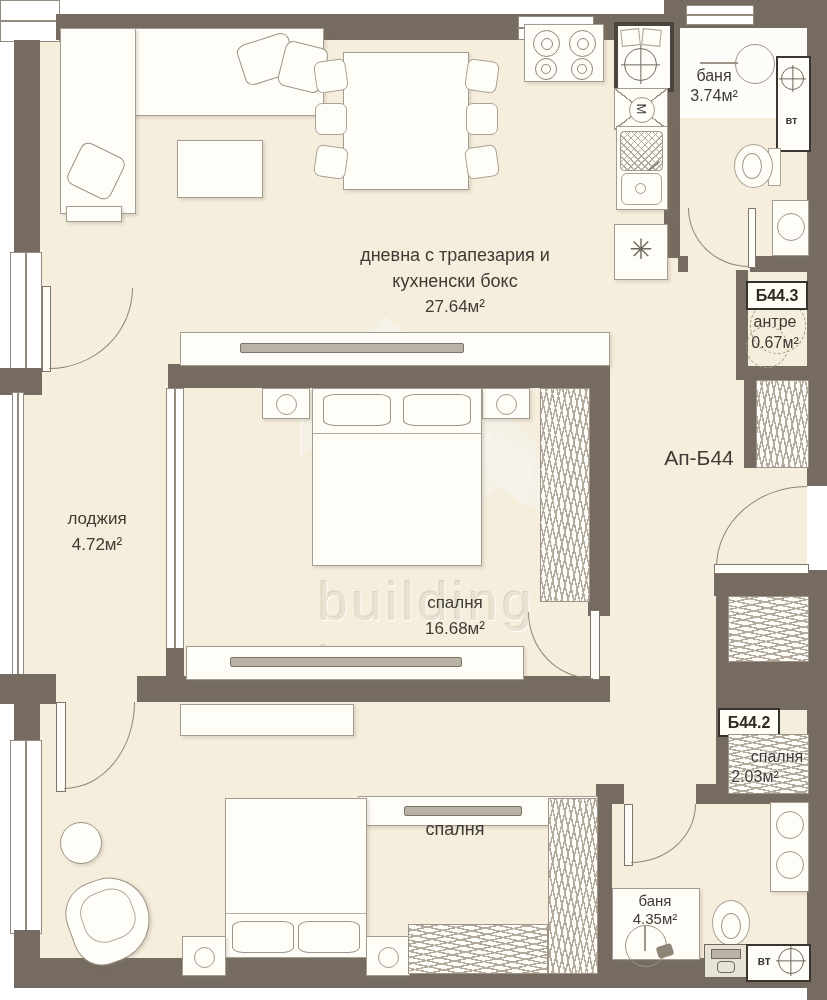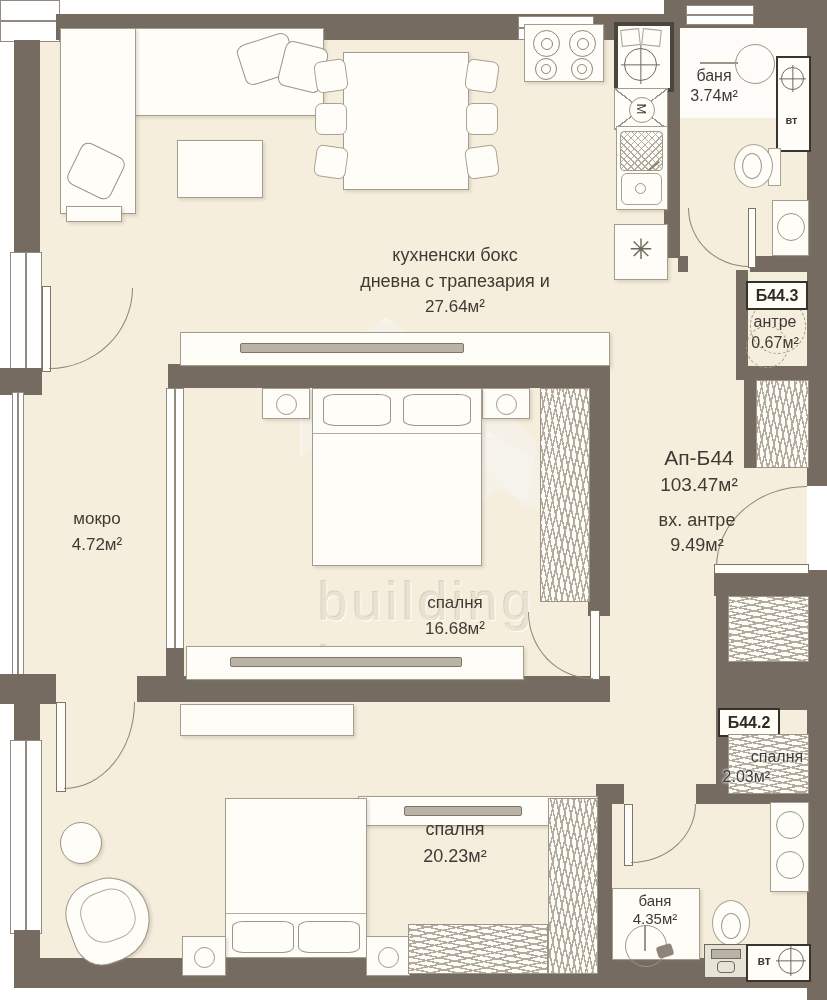--- a/index.html
+++ b/index.html
@@ -172,21 +172,21 @@
   <div class="lbl" style="left:738px;top:334px;width:74px;font-size:16px;">0.67м²</div>
 
   <div class="hatch-v" style="left:756px;top:380px;width:51px;height:86px;"></div>
   <div class="arc arc-tl" style="left:716px;top:486px;width:90px;height:80px;"></div>
   <div class="leaf" style="left:714px;top:564px;width:93px;height:8px;"></div>
   <div class="hatch-h" style="left:728px;top:596px;width:79px;height:64px;"></div>
 
   <div class="badge" style="left:718px;top:708px;width:58px;height:25px;">Б44.2</div>
   <div class="hatch-h" style="left:728px;top:734px;width:79px;height:58px;"></div>
   <div class="lbl" style="left:742px;top:748px;width:70px;font-size:16px;text-shadow:0 0 3px #fff,0 0 3px #fff;">спалня</div>
-  <div class="lbl" style="left:700px;top:768px;width:70px;font-size:16px;text-shadow:0 0 3px #fff,0 0 3px #fff;text-align:right;">2.03м²</div>
+  <div class="lbl" style="left:720px;top:768px;width:70px;font-size:16px;text-shadow:0 0 3px #fff,0 0 3px #fff;">2.03м²</div>
 
   <div class="furn" style="left:180px;top:332px;width:428px;height:32px;"></div>
   <div class="tv" style="left:240px;top:343px;width:222px;height:8px;"></div>
   <div class="furn" style="left:262px;top:388px;width:46px;height:29px;">
     <div class="circ" style="left:13px;top:5px;width:19px;height:19px;"></div>
   </div>
   <div class="furn" style="left:482px;top:388px;width:46px;height:29px;">
     <div class="circ" style="left:13px;top:5px;width:19px;height:19px;"></div>
   </div>
   <div class="furn" style="left:312px;top:388px;width:168px;height:176px;">
@@ -237,46 +237,40 @@
   <div class="furn" style="left:770px;top:802px;width:37px;height:88px;">
     <div class="circ" style="left:5px;top:8px;width:26px;height:26px;"></div>
     <div class="circ" style="left:5px;top:48px;width:26px;height:26px;"></div>
   </div>
   <div class="abs" style="left:746px;top:944px;width:61px;height:34px;background:#fffdf8;border:2.5px solid #3a362f;">
     <div class="lbl" style="left:4px;top:8px;width:24px;font-size:12px;font-weight:700;">вт</div>
     <div class="ventc" style="left:30px;top:2px;width:24px;height:24px;"></div>
   </div>
 
   <div class="lbl" style="left:295px;top:242px;width:320px;font-size:18px;line-height:26px;">
+    <div>дневна с трапезария и</div>
     <div>кухненски бокс</div>
-    <div>дневна с трапезария и</div>
     <div style="font-size:17px;">27.64м²</div>
   </div>
   <div class="lbl" style="left:676px;top:66px;width:76px;font-size:16px;line-height:20px;">
     <div>баня</div>
     <div>3.74м²</div>
   </div>
   <div class="lbl" style="left:625px;top:444px;width:148px;line-height:27px;">
     <div style="font-size:21px;">Ап-Б44</div>
-    <div style="font-size:19px;">103.47м²</div>
-  </div>
-  <div class="lbl" style="left:628px;top:508px;width:138px;font-size:18px;line-height:25px;">
-    <div>вх. антре</div>
-    <div>9.49м²</div>
   </div>
   <div class="lbl" style="left:38px;top:506px;width:118px;font-size:17px;line-height:26px;">
-    <div>мокро</div>
+    <div>лоджия</div>
     <div>4.72м²</div>
   </div>
   <div class="lbl" style="left:393px;top:590px;width:124px;font-size:17px;line-height:26px;">
     <div>спалня</div>
     <div>16.68м²</div>
   </div>
   <div class="lbl" style="left:393px;top:816px;width:124px;font-size:18px;line-height:27px;">
     <div>спалня</div>
-    <div>20.23м²</div>
   </div>
   <div class="lbl" style="left:614px;top:892px;width:82px;font-size:15px;line-height:18px;">
     <div>баня</div>
     <div>4.35м²</div>
   </div>
 
 </div>
 
 </body></html>

